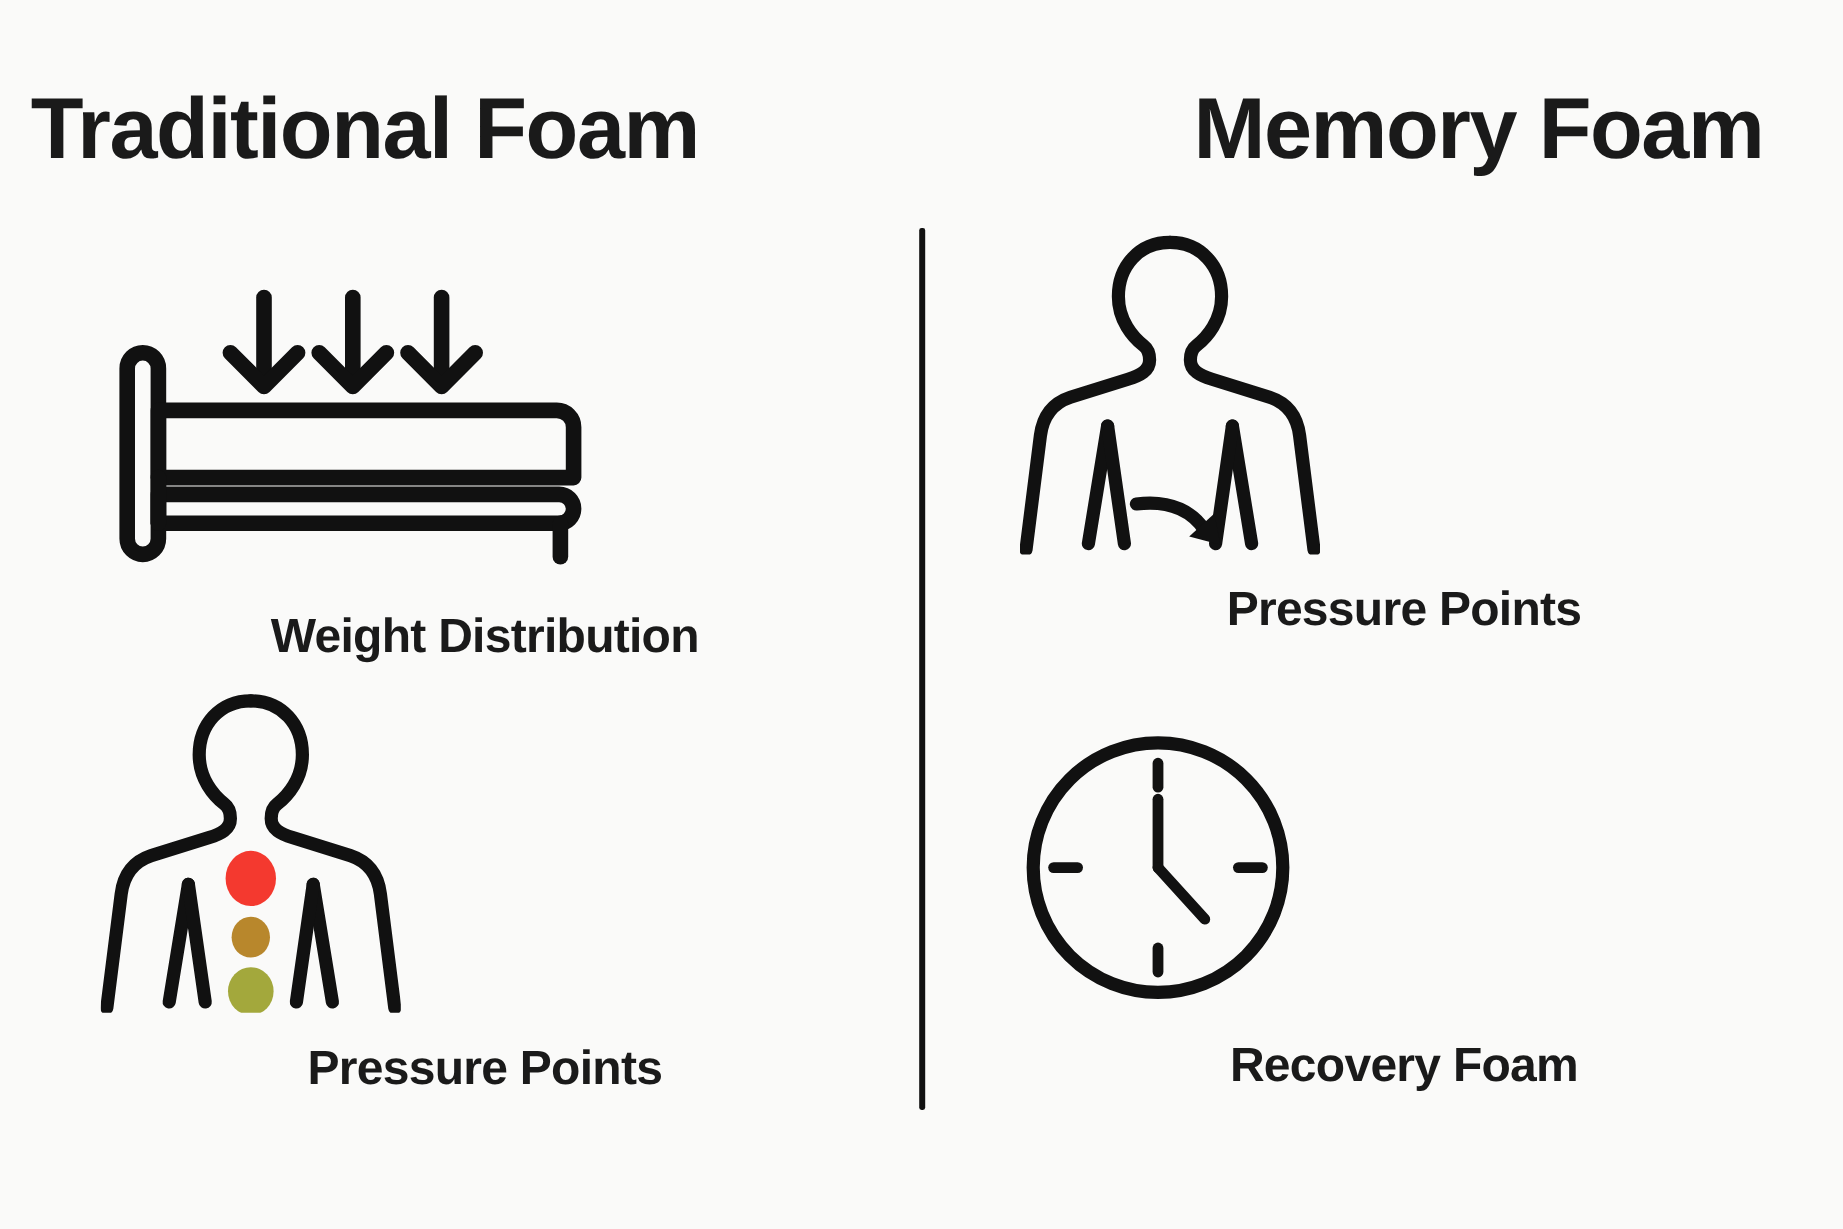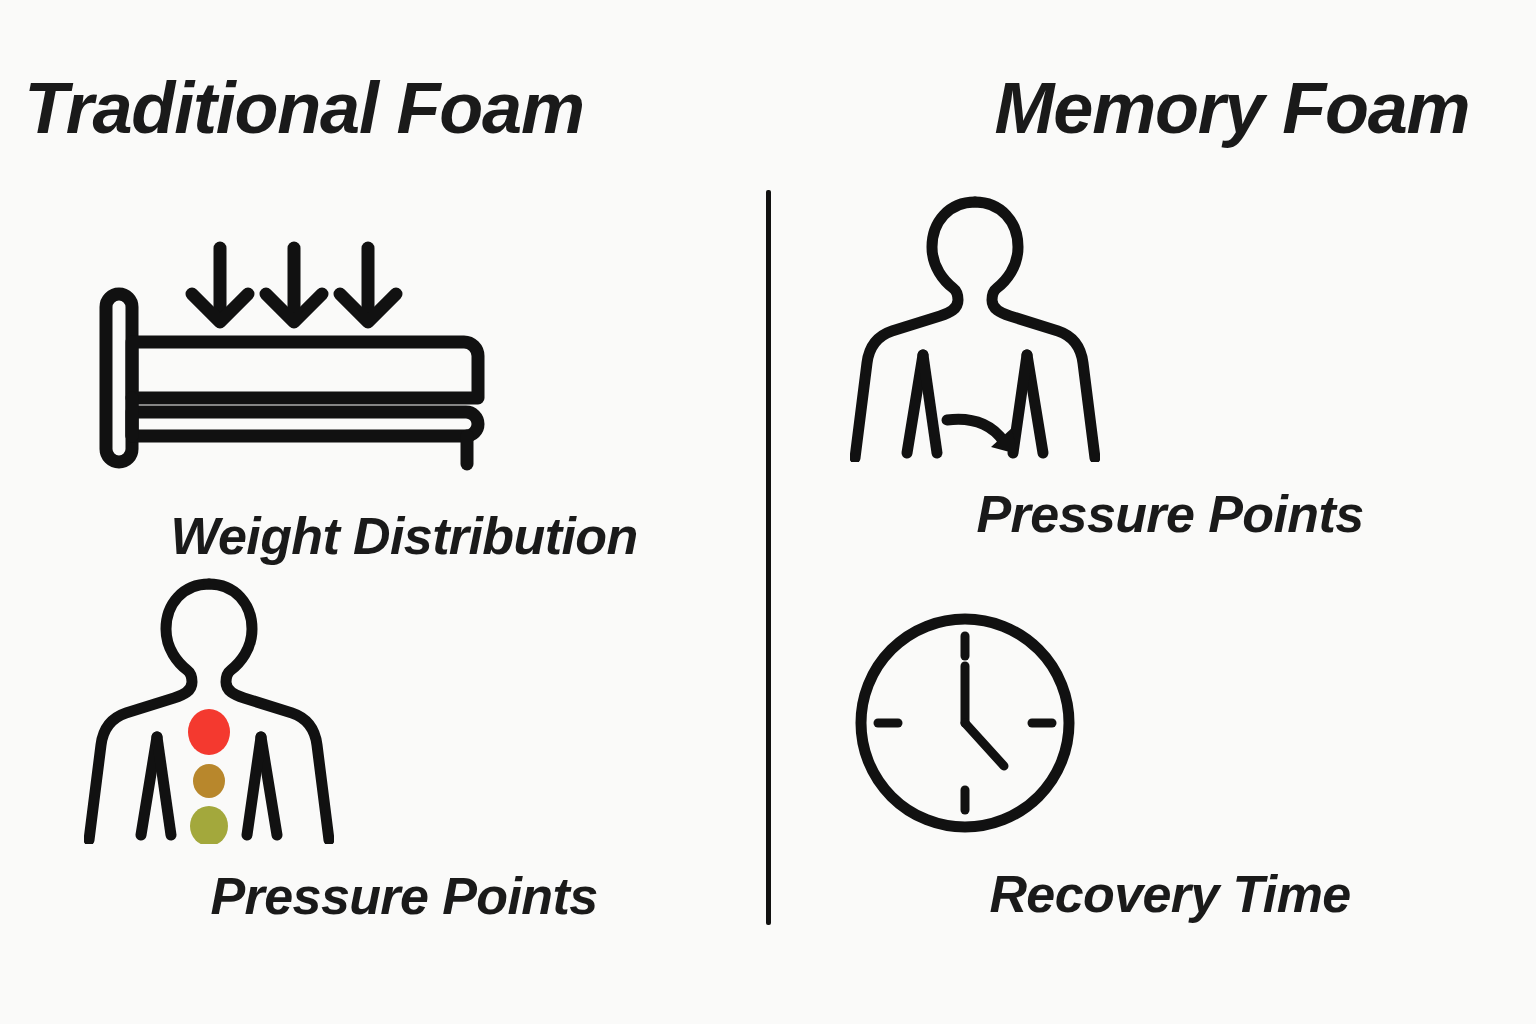--- a/index.html
+++ b/index.html
@@ -19,21 +19,20 @@
     position: absolute;
     inset: 0;
     width: 1536px;
     height: 1024px;
   }
 
   .column {
     position: absolute;
     top: 0;
     height: 1024px;
-    font-style: italic;
   }
   .column.left  { left: 0;    width: 768px; }
   .column.right { left: 788px; width: 768px; }
 
   .col-title {
     position: absolute;
     top: 72px;
     width: 100%;
     text-align: center;
     font-size: 72px;
@@ -59,21 +58,21 @@
   .cell {
     position: absolute;
   }
   .cell .icon-wrap {
     display: block;
     margin: 0 auto;
   }
   .cell .cell-label {
     margin-top: 14px;
     text-align: center;
-    font-size: 52px;
+    font-size: 40px;
     font-weight: bold;
     color: #1A1A1A;
     letter-spacing: -0.6px;
     line-height: 1;
     white-space: nowrap;
   }
 
   
   #cell-weight-distribution {
     left: 84px;
@@ -240,19 +239,19 @@
             <line x1="115" y1="202" x2="115" y2="182"></line>
             <line x1="28" y1="115" x2="48" y2="115"></line>
           </g>
           <g stroke="#111111" stroke-width="9" stroke-linecap="round" fill="none">
             <line x1="115" y1="115" x2="115" y2="58"></line>
             <line x1="115" y1="115" x2="154" y2="158"></line>
           </g>
         </svg>
       </div>
 
-      <div class="cell-label">Recovery Time</div>
+      <div class="cell-label">Recovery Foam</div>
     </div>
   </div>
 
   <div class="divider"></div>
 
 </div>
 
 </body></html>

